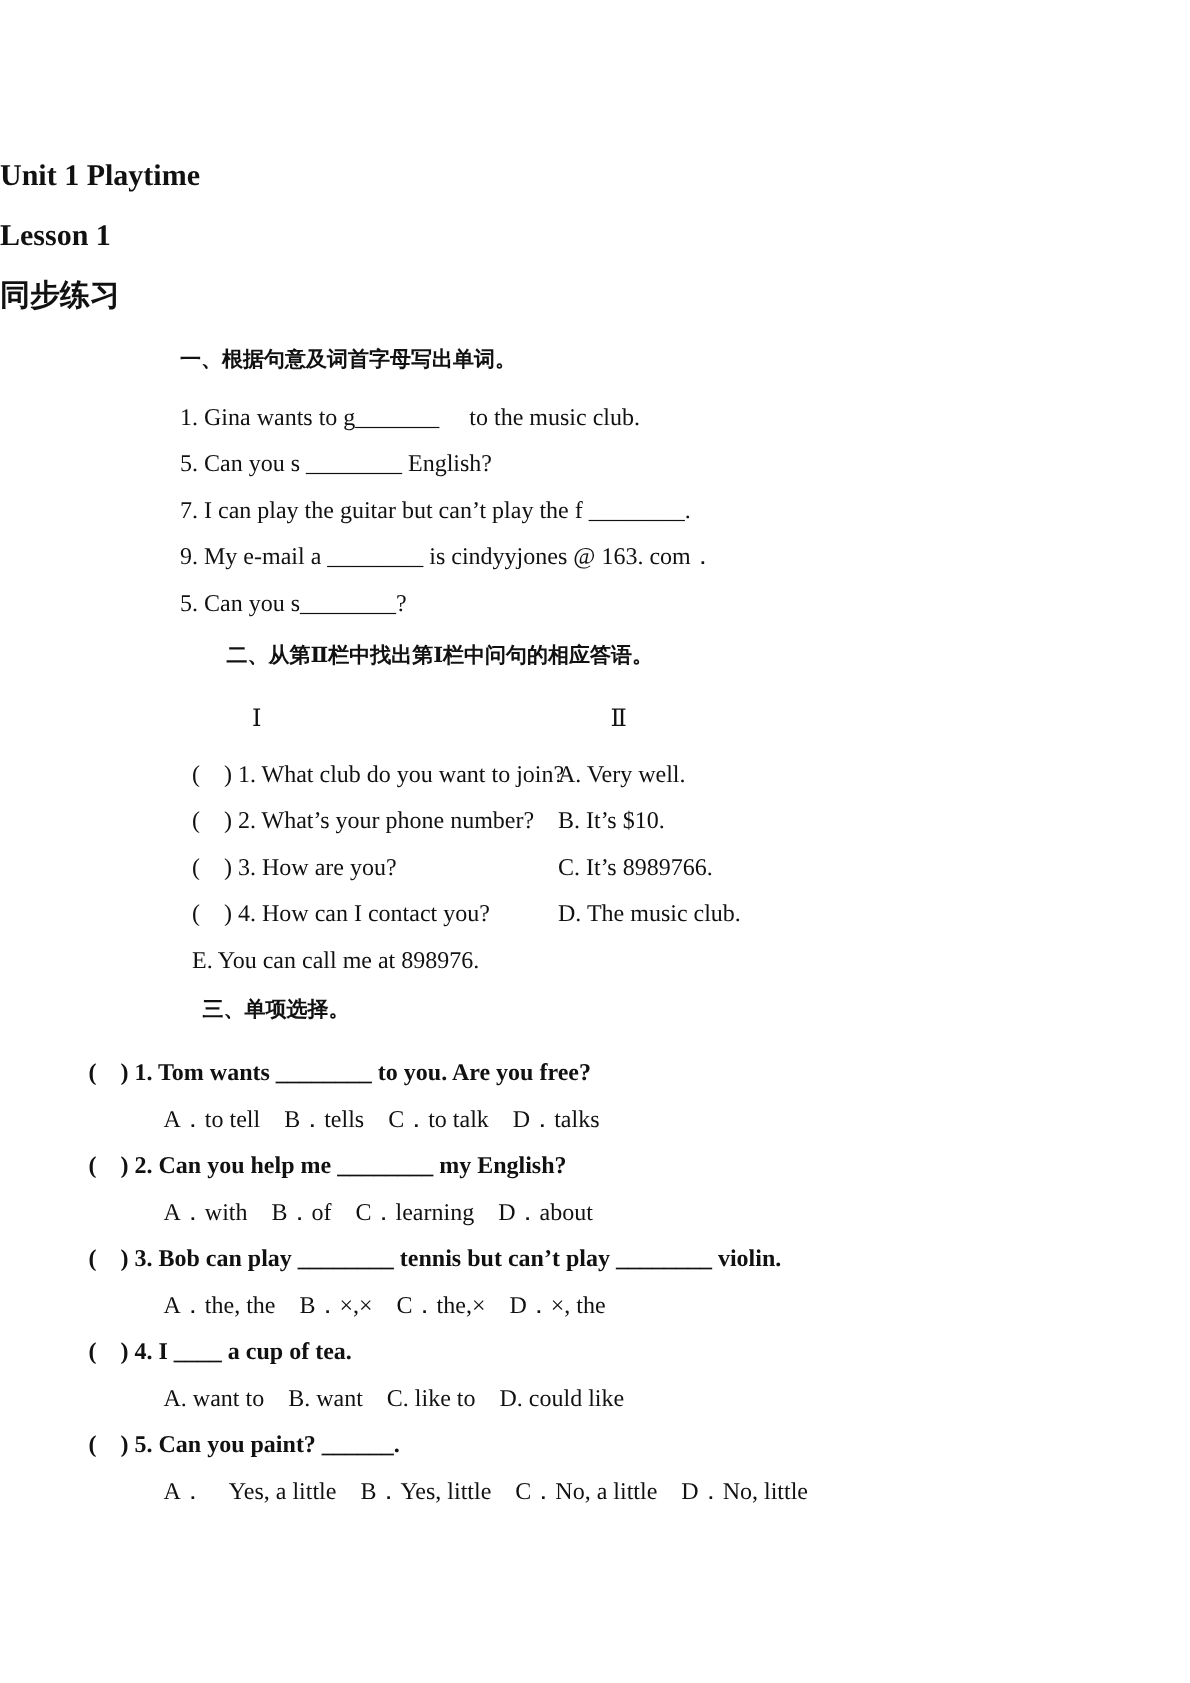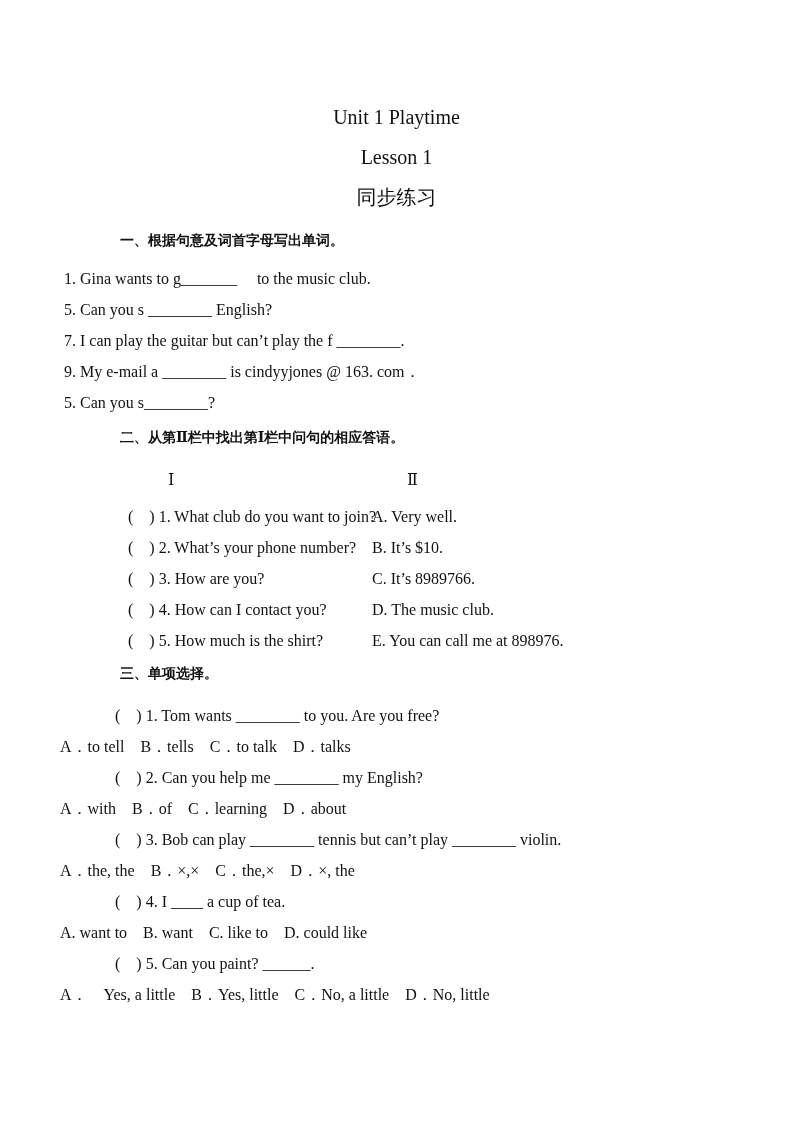--- a/index.html
+++ b/index.html
@@ -10,40 +10,40 @@
     margin: 0 auto;
     background: #ffffff;
     color: #111111;
     font-family: "Liberation Serif", "DejaVu Serif", serif;
     font-size: 16px;
     overflow: hidden;
     box-sizing: border-box;
     padding-top: 97px;
   }
   .title-line {
-    text-align: center;
-    font-weight: normal;
+    text-align: left;
+    font-weight: bold;
     font-size: 20px;
     line-height: 40px;
     white-space: pre;
   }
   .sec-heading {
     font-weight: bold;
     font-size: 14px;
     line-height: 28px;
     padding-left: 120px;
     white-space: pre;
   }
   .sec-heading.h1 { margin-top: 10px; }
-  .sec-heading.h2 { margin-top: 6px; }
-  .sec-heading.h3 { margin-top: 4px; }
+  .sec-heading.h2 { margin-top: 6px; margin-left: 31px; }
+  .sec-heading.h3 { margin-top: 4px; margin-left: 15px; }
   .s1-list { margin-top: 8px; }
   .s1-item {
     line-height: 31px;
-    padding-left: 64px;
+    padding-left: 120px;
     white-space: pre;
   }
   .cols-header {
     display: flex;
     margin-top: 12px;
     line-height: 31px;
     padding-left: 168px;
     white-space: pre;
   }
   .cols-header .col1 { width: 239px; }
@@ -51,26 +51,27 @@
   .s2-row {
     display: flex;
     line-height: 31px;
     padding-left: 128px;
     white-space: pre;
   }
   .s2-row .q { width: 244px; }
   .s3-list { margin-top: 12px; }
   .s3-question {
     line-height: 31px;
-    padding-left: 115px;
+    padding-left: 59px;
     white-space: pre;
+    font-weight: bold;
   }
   .s3-options {
     line-height: 31px;
-    padding-left: 60px;
+    padding-left: 109px;
     white-space: pre;
   }
 </style>
 </head>
 <body>
 
 <div class="page">
 
   <div class="title-line">Unit 1 Playtime</div>
   <div class="title-line">Lesson 1</div>
@@ -101,21 +102,20 @@
     </div>
     <div class="s2-row">
       <span class="q">(　) 3. How are you?</span>
       <span class="a">C. It’s 8989766.</span>
     </div>
     <div class="s2-row">
       <span class="q">(　) 4. How can I contact you?</span>
       <span class="a">D. The music club.</span>
     </div>
     <div class="s2-row">
-      <span class="q">(　) 5. How much is the shirt?</span>
       <span class="a">E. You can call me at 898976.</span>
     </div>
   </div>
 
   <div class="sec-heading h3">三、单项选择。</div>
   <div class="s3-list">
     <div class="s3-question">(　) 1. Tom wants ________ to you. Are you free?</div>
     <div class="s3-options">A．to tell　B．tells　C．to talk　D．talks</div>
     <div class="s3-question">(　) 2. Can you help me ________ my English?</div>
     <div class="s3-options">A．with　B．of　C．learning　D．about</div>

